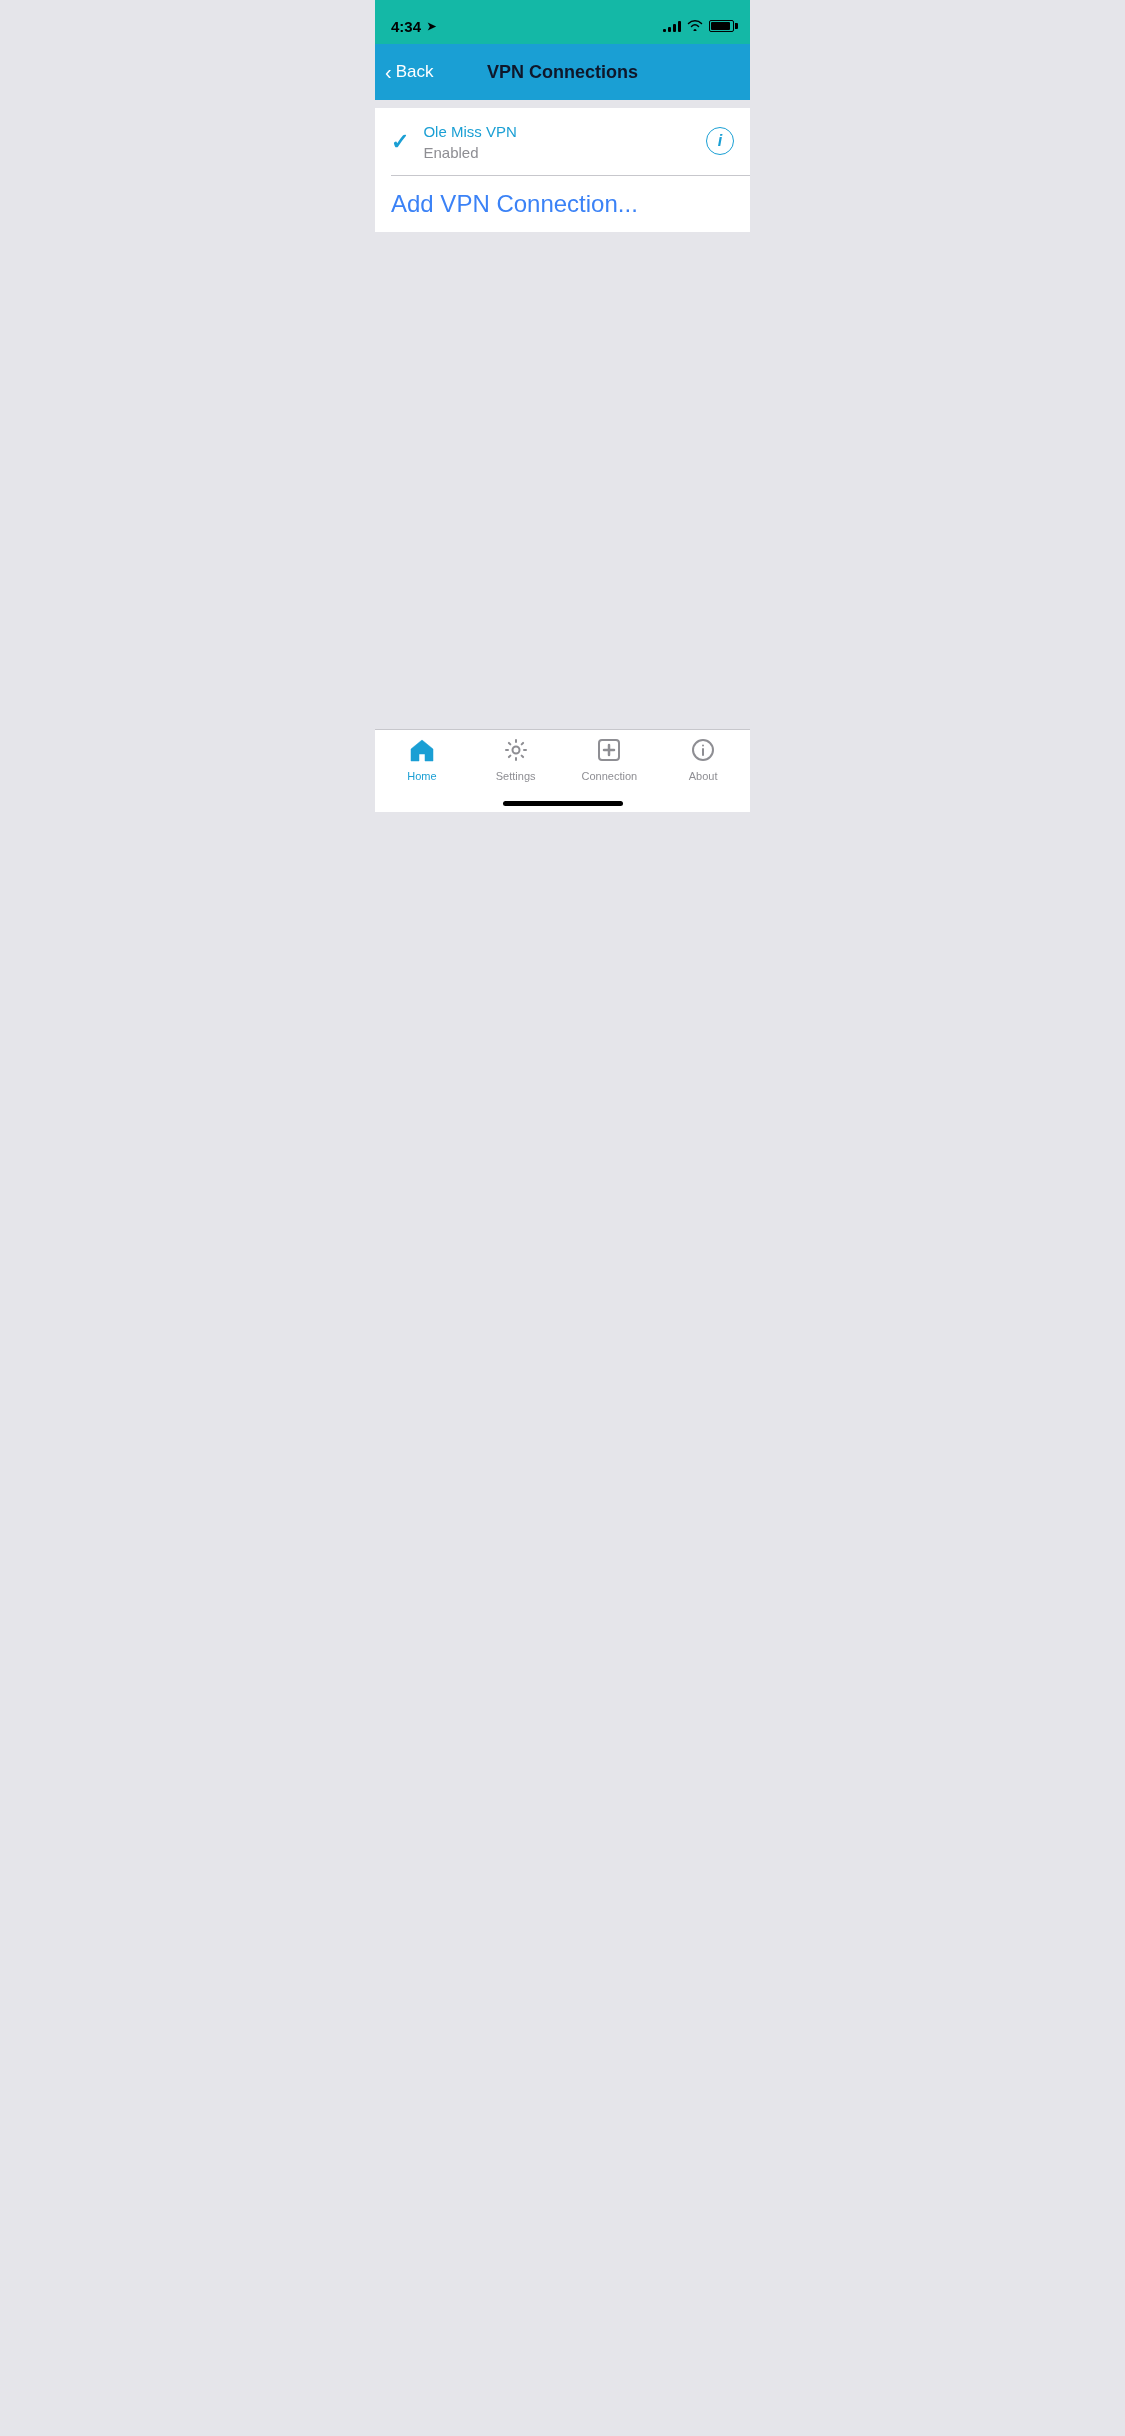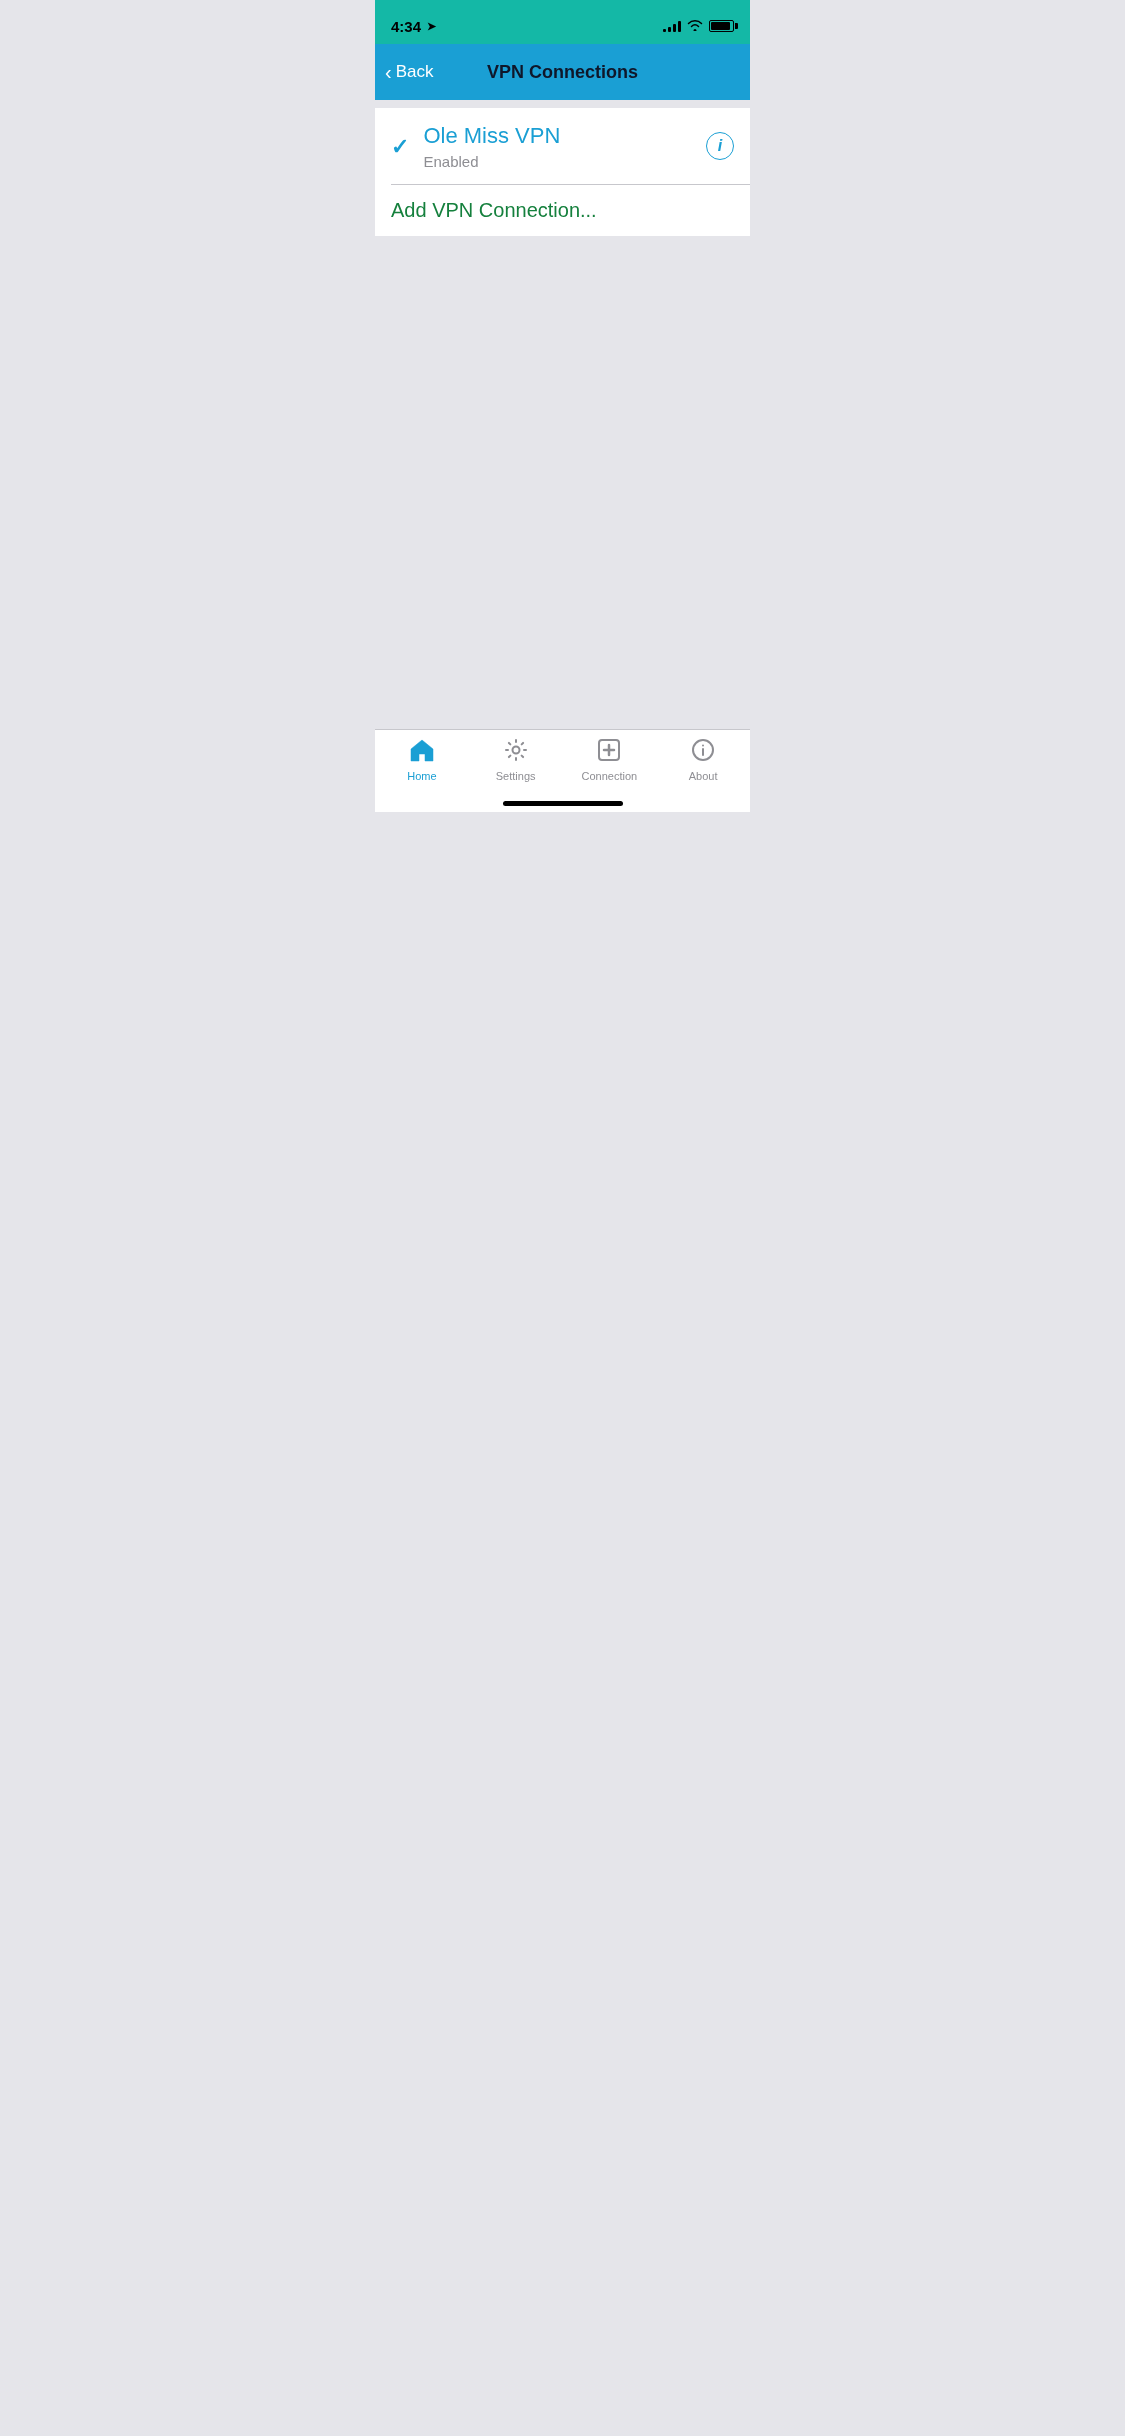--- a/index.html
+++ b/index.html
@@ -156,21 +156,21 @@
       margin-right: 14px;
       margin-top: 2px;
     }
 
     .vpn-info {
       flex: 1;
     }
 
     .vpn-name {
       color: #1a9fd4;
-      font-size: 22px;
+      font-size: 15px;
       font-weight: 400;
       line-height: 1.3;
     }
 
     .vpn-status {
       color: #8e8e93;
       font-size: 15px;
       margin-top: 2px;
     }
 
@@ -198,22 +198,22 @@
     .add-vpn-item {
       display: flex;
       align-items: center;
       padding: 14px 16px;
       background: white;
       min-height: 50px;
       cursor: pointer;
     }
 
     .add-vpn-text {
-      color: #15803d;
-      font-size: 20px;
+      color: #3b82f6;
+      font-size: 24px;
       font-weight: 400;
     }
 
     
     .tab-bar {
       position: absolute;
       bottom: 0;
       left: 0;
       right: 0;
       background: white;

